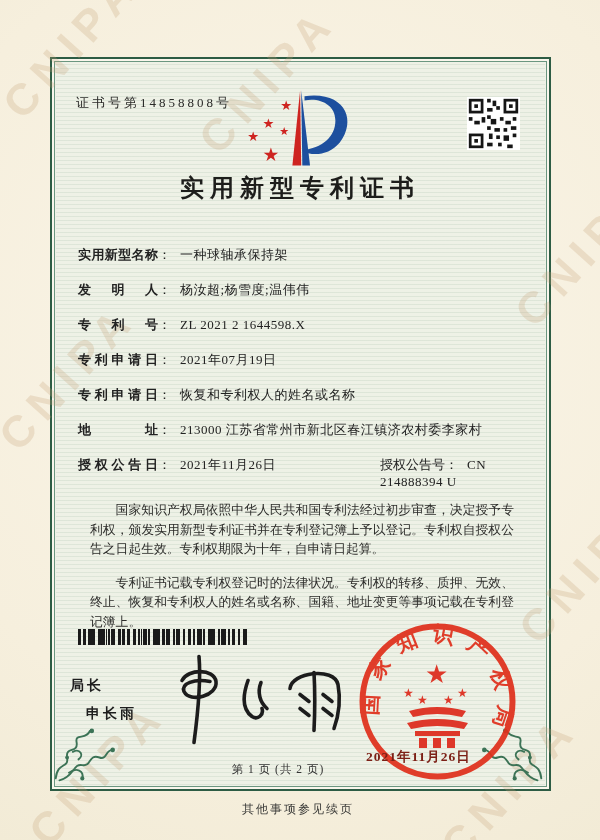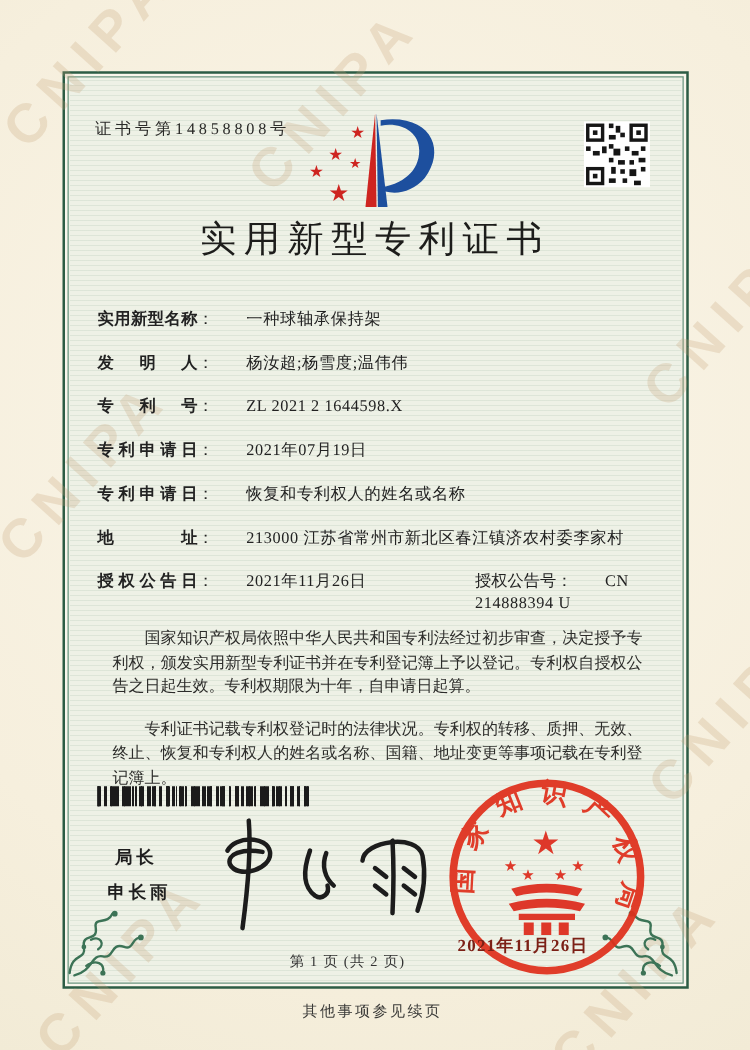--- a/index.html
+++ b/index.html
@@ -18,35 +18,35 @@
   .frame .lines{position:absolute;inset:4px;background:
         repeating-linear-gradient(0deg, rgba(108,150,122,0.13) 0 1px, transparent 1px 4px);}
   .corner{position:absolute;z-index:2;width:76px;height:76px;}
   .corner.br{transform:scaleX(-1);}
   
   .content{position:absolute;inset:0;z-index:2;}
   .certno{position:absolute;left:76px;top:94px;font-size:13px;letter-spacing:3px;color:#2a2a28;}
   .logo{position:absolute;left:238px;top:84px;}
   .qr{position:absolute;left:467px;top:97px;}
   .title{position:absolute;left:0;top:172px;width:600px;text-align:center;
-         font-size:29px;font-weight:normal;letter-spacing:6px;color:#1d1d1b;}
+         font-size:24px;font-weight:bold;letter-spacing:6px;color:#1d1d1b;}
   .frow{position:absolute;left:78px;width:450px;font-size:13px;color:#222;}
   .flabel{display:inline-block;width:80px;text-align:justify;text-align-last:justify;
           font-weight:600;vertical-align:top;}
-  .fvalue{margin-left:26px;letter-spacing:0.5px;}
+  .fvalue{margin-left:9px;letter-spacing:0.5px;}
   .grant2{position:absolute;left:302px;top:0;}
   .paras{position:absolute;left:76px;top:487px;width:452px;}
   .paras p{margin:14px;font-size:12.8px;line-height:19.5px;text-align:justify;
            text-indent:2em;color:#2c2c2a;}
   .barcode{position:absolute;left:78px;top:629px;width:170px;height:16px;
     background-image:
       repeating-linear-gradient(90deg,#1b1b1b 0 2px,transparent 2px 5px),
       repeating-linear-gradient(90deg,#1b1b1b 0 1px,transparent 1px 7px),
       repeating-linear-gradient(90deg,#1b1b1b 0 3px,transparent 3px 11px);}
-  .sig-title{position:absolute;left:92px;top:677px;font-size:14px;font-weight:bold;
+  .sig-title{position:absolute;left:70px;top:677px;font-size:14px;font-weight:bold;
              letter-spacing:3px;color:#1e1e1e;font-family:Liberation Serif, serif;}
   .sig-name{position:absolute;left:86px;top:705px;font-size:14px;font-weight:bold;
             letter-spacing:3px;color:#1e1e1e;}
   .signature{position:absolute;left:168px;top:648px;}
   .seal{position:absolute;left:355px;top:619px;z-index:3;opacity:0.93;}
   .seal-date{position:absolute;left:366px;top:748px;z-index:4;width:140px;
              font-size:13.5px;font-weight:bold;letter-spacing:1px;color:#7c2016;}
   .page-num{position:absolute;left:0;top:762px;width:556px;text-align:center;
             font-size:11.5px;letter-spacing:1px;color:#333;}
   .cont-note{position:absolute;left:0;top:801px;width:596px;text-align:center;

